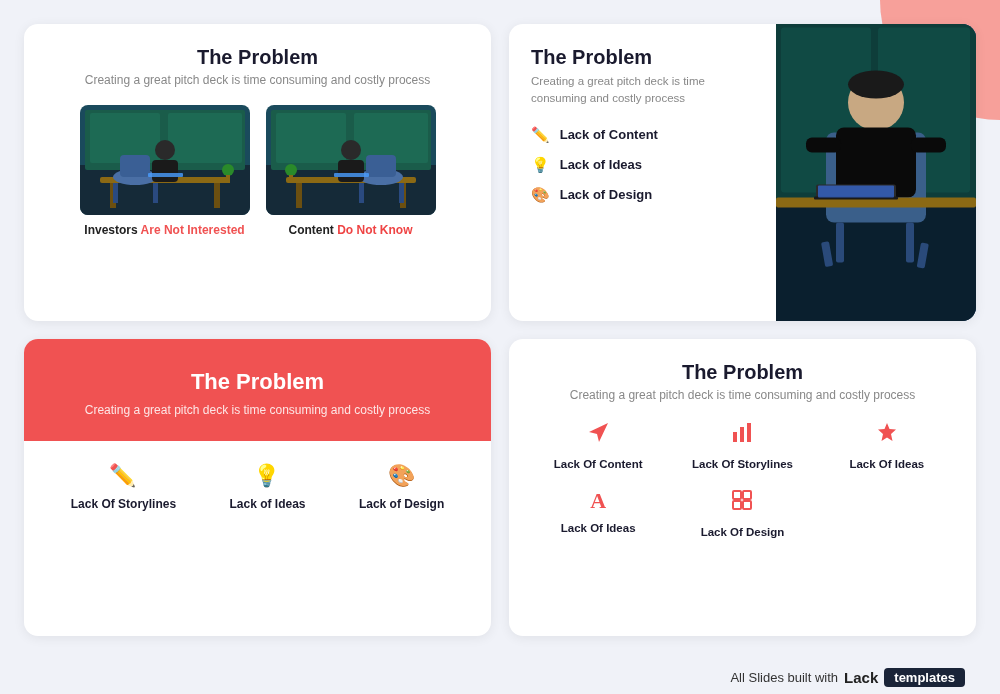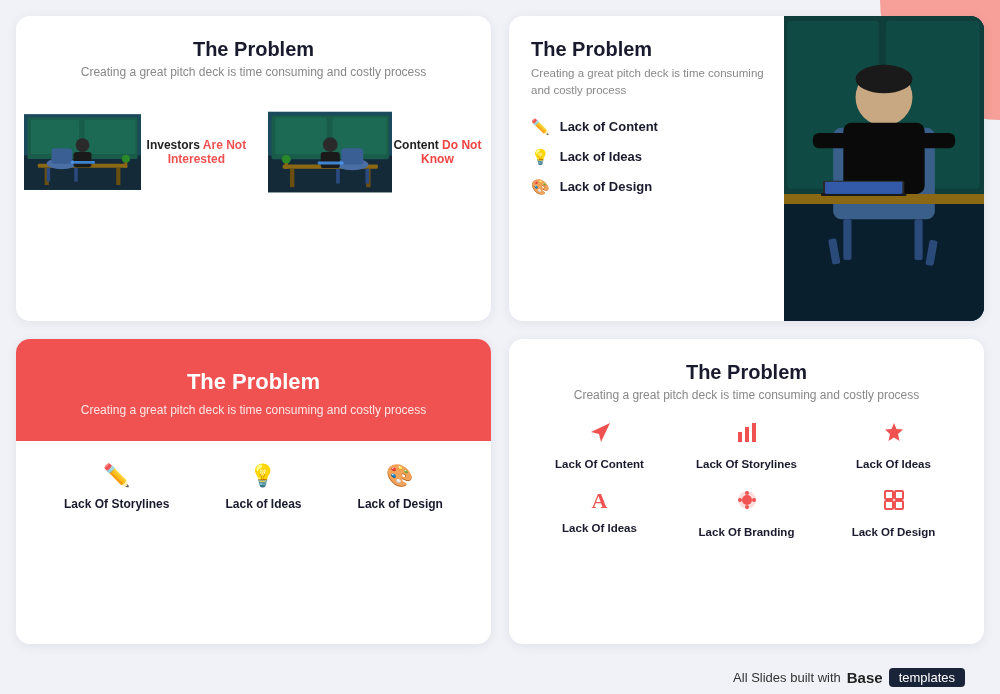--- a/index.html
+++ b/index.html
@@ -22,21 +22,21 @@
       background: #f7a09a;
       border-radius: 0 0 0 100%;
       z-index: 0;
     }
 
     .main-grid {
       display: grid;
       grid-template-columns: 1fr 1fr;
       grid-template-rows: 1fr 1fr;
       gap: 18px;
-      padding: 16px;
+      padding: 24px;
       width: 1000px;
       height: 660px;
       position: relative;
       z-index: 1;
     }
 
     
     .footer-bar {
       position: absolute;
       bottom: 0;
@@ -60,21 +60,21 @@
       font-weight: 700;
       color: #222;
       font-size: 15px;
     }
     .footer-badge {
       background: #1a2438;
       color: #fff;
       padding: 2px 10px;
       border-radius: 4px;
       font-size: 13px;
-      font-weight: 400;
+      font-weight: 700;
     }
 
     
     .card {
       background: #fff;
       border-radius: 14px;
       overflow: hidden;
       box-shadow: 0 2px 12px rgba(0,0,0,0.07);
       display: flex;
       flex-direction: column;
@@ -98,23 +98,23 @@
       margin-bottom: 18px;
     }
     .card1-images {
       display: flex;
       gap: 16px;
       justify-content: center;
       margin-bottom: 14px;
     }
     .card1-img-block {
       display: flex;
-      flex-direction: row;
-      align-items: center;
-      gap: 0;
+      flex-direction: column;
+      align-items: center;
+      gap: 8px;
       justify-content: space-between;
     }
     .img-placeholder {
       width: 170px;
       height: 110px;
       border-radius: 8px;
       overflow: hidden;
       position: relative;
     }
     
@@ -455,45 +455,32 @@
         </span>
         <span class="item-label">Lack Of Ideas</span>
       </div>
       <div class="card4-item">
         <span class="item-icon" style="font-size:22px; font-weight:900; color:#f05252; font-family: serif;">A</span>
         <span class="item-label">Lack Of Ideas</span>
       </div>
       <div class="card4-item">
         <span class="item-icon">
           <svg width="24" height="24" viewBox="0 0 24 24" fill="none">
-            <circle cx="12" cy="12" r="9" fill="#f05252" opacity="0.2"></circle>
-            <circle cx="12" cy="12" r="5" fill="#f05252"></circle>
-            <circle cx="12" cy="5" r="2" fill="#f05252"></circle>
-            <circle cx="12" cy="19" r="2" fill="#f05252"></circle>
-            <circle cx="5" cy="12" r="2" fill="#f05252"></circle>
-            <circle cx="19" cy="12" r="2" fill="#f05252"></circle>
-          </svg>
-        </span>
-        <span class="item-label">Lack Of Branding</span>
-      </div>
-      <div class="card4-item">
-        <span class="item-icon">
-          <svg width="24" height="24" viewBox="0 0 24 24" fill="none">
             <rect x="3" y="3" width="8" height="8" rx="1" fill="none" stroke="#f05252" stroke-width="2"></rect>
             <rect x="13" y="3" width="8" height="8" rx="1" fill="none" stroke="#f05252" stroke-width="2"></rect>
             <rect x="3" y="13" width="8" height="8" rx="1" fill="none" stroke="#f05252" stroke-width="2"></rect>
             <rect x="13" y="13" width="8" height="8" rx="1" fill="none" stroke="#f05252" stroke-width="2"></rect>
           </svg>
         </span>
         <span class="item-label">Lack Of Design</span>
       </div>
     </div>
   </div>
 
 </div>
 
 <div class="footer-bar">
   <span class="footer-text">
     <span>All Slides built with</span>
-    <span class="footer-brand">Base</span>
+    <span class="footer-brand">Lack</span>
     <span class="footer-badge">templates</span>
   </span>
 </div>
 
 </body></html>

